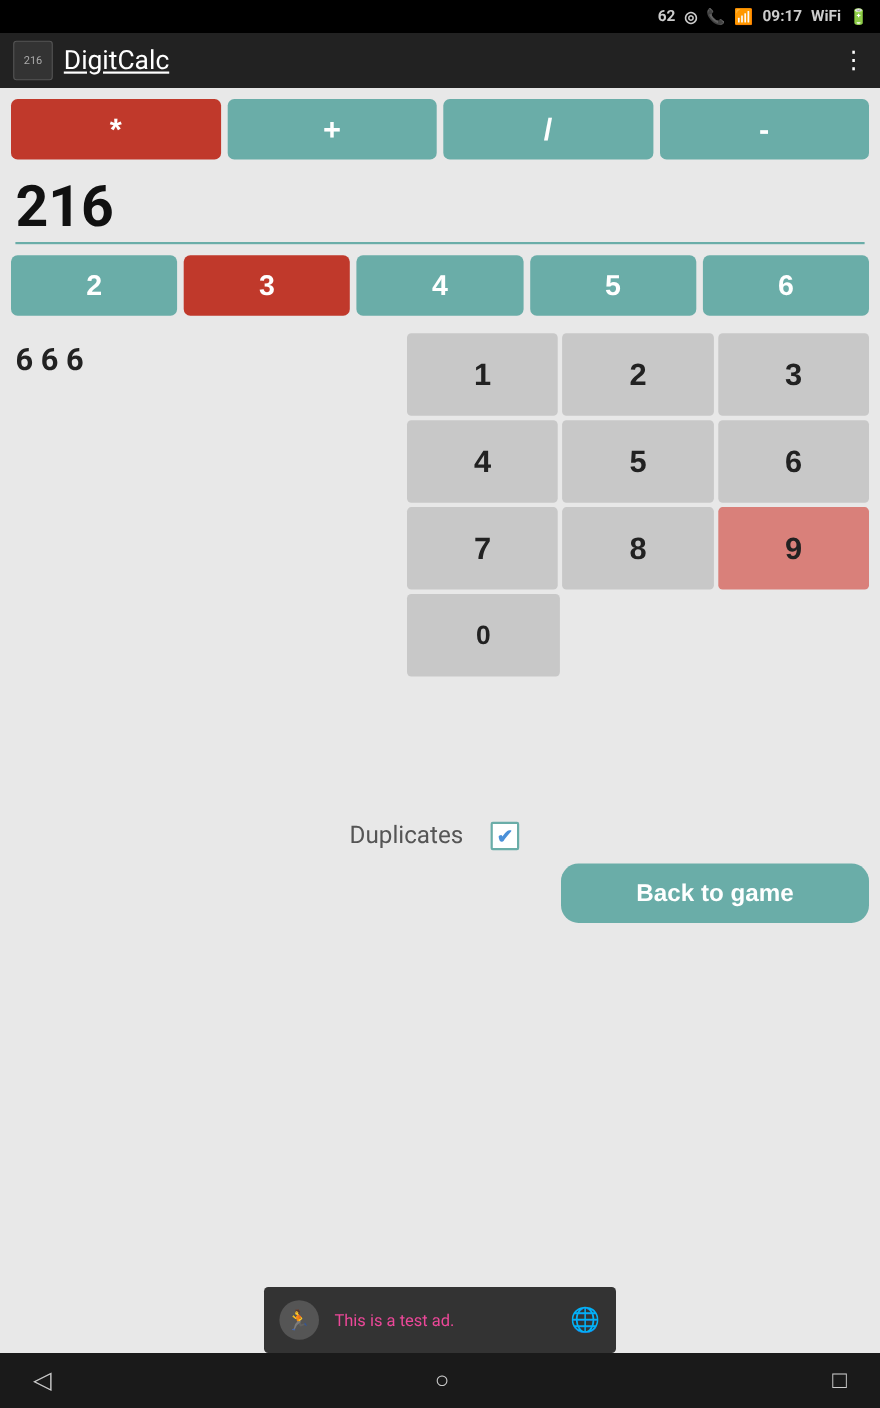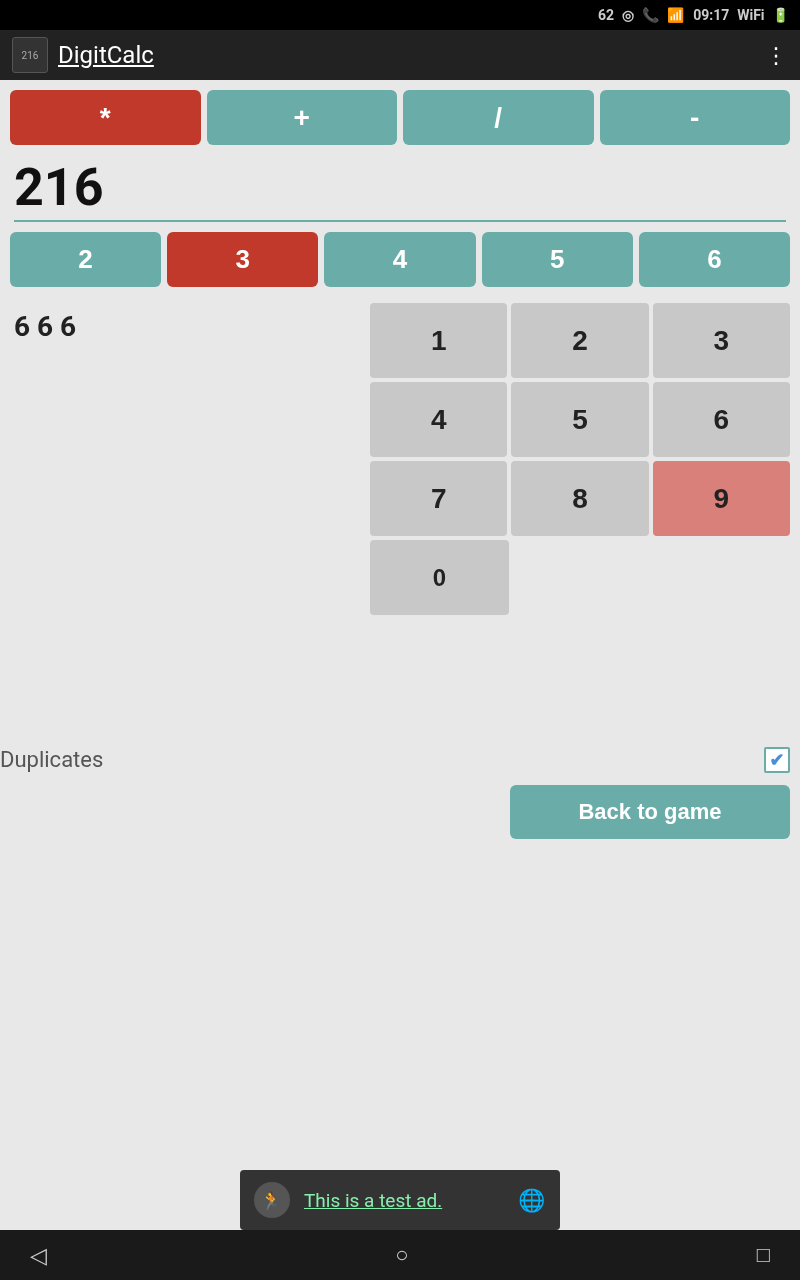--- a/index.html
+++ b/index.html
@@ -177,21 +177,21 @@
       font-weight: bold;
       background: #c8c8c8;
       color: #222;
       cursor: pointer;
     }
 
     
     #duplicates-row {
       display: flex;
       align-items: center;
-      justify-content: space-between;
+      justify-content: center;
       padding: 12px 10px 6px 0;
       gap: 25px;
       margin-right: 0;
     }
     #duplicates-label {
       font-size: 22px;
       color: #555;
     }
     #dup-checkbox {
       width: 26px;
@@ -213,21 +213,21 @@
     
     #back-btn-row {
       display: flex;
       justify-content: flex-end;
       padding: 6px 10px 10px 0;
     }
     #back-to-game-btn {
       background: #6aada8;
       color: white;
       border: none;
-      border-radius: 6px;
+      border-radius: 16px;
       font-size: 22px;
       font-weight: bold;
       padding: 14px 24px;
       cursor: pointer;
       min-width: 280px;
     }
 
     
     #ad-banner {
       height: 60px;
@@ -245,24 +245,23 @@
       border-radius: 4px;
     }
     #ad-icon {
       width: 36px; height: 36px;
       background: #555;
       border-radius: 50%;
       display: flex; align-items: center; justify-content: center;
       color: white; font-size: 18px;
     }
     #ad-text {
-      color: #86efac;
-      font-size: 19px;
-      flex: 1;
-      text-decoration: underline;
+      color: #ec4899;
+      font-size: 15px;
+      flex: 1;
     }
     #ad-globe {
       color: #aaa;
       font-size: 22px;
     }
 
     
     #nav-bar {
       height: 50px;
       background: #1a1a1a;

